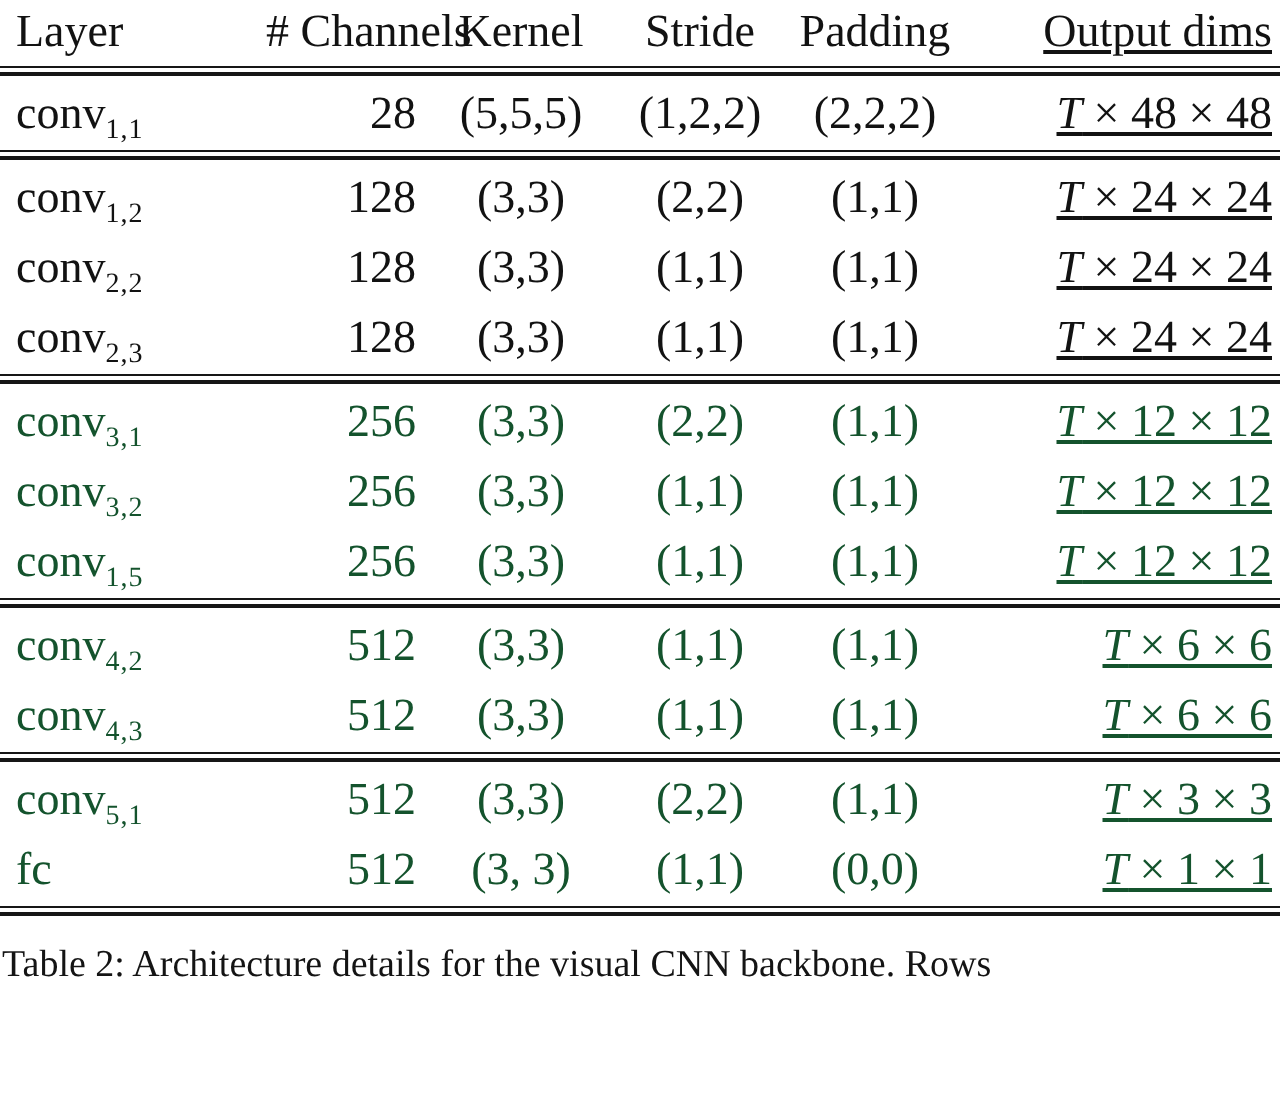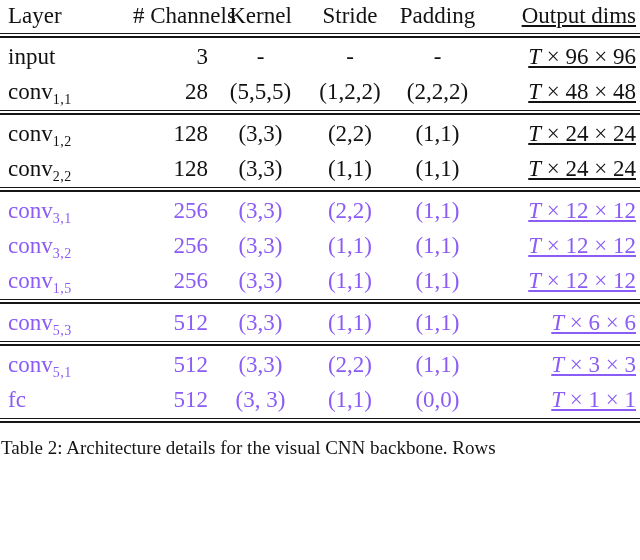--- a/index.html
+++ b/index.html
@@ -41,21 +41,21 @@
   tbody td {
     height: 35px;
     padding: 0;
     vertical-align: middle;
     white-space: nowrap;
   }
   .al { text-align: left; padding-left: 8px !important; }
   .ar { text-align: right; padding-right: 5px !important; }
   .ac { text-align: center; }
   .aro { text-align: right; padding-right: 4px !important; text-decoration: underline; }
-  tr.dim { color: #8b5cf6; }
+  tr.dim { color: #14532d; }
   tr.rulerow td { height: auto; padding: 1px 0; }
   .drule {
     height: 2px;
     border-top: 1.5px solid #161616;
     border-bottom: 2px solid #161616;
   }
   sub.lsub {
     font-size: 14px;
     line-height: 0;
     vertical-align: -5px;
@@ -99,28 +99,20 @@
       </tr>
     </thead>
     <tbody>
       <tr class="rulerow">
           <td colspan="6">
             <div class="drule"></div>
           </td>
         </tr>
 
       <tr>
-        <td class="al"><span>input</span><sub class="lsub"></sub></td>
-        <td class="ar">3</td>
-        <td class="ac">-</td>
-        <td class="ac">-</td>
-        <td class="ac">-</td>
-        <td class="aro"><i class="mvar">T</i><span> × 96 × 96</span></td>
-      </tr>
-      <tr>
         <td class="al"><span>conv</span><sub class="lsub">1,1</sub></td>
         <td class="ar">28</td>
         <td class="ac">(5,5,5)</td>
         <td class="ac">(1,2,2)</td>
         <td class="ac">(2,2,2)</td>
         <td class="aro"><i class="mvar">T</i><span> × 48 × 48</span></td>
       </tr>
 
       <tr class="rulerow">
           <td colspan="6">
@@ -137,20 +129,28 @@
         <td class="aro"><i class="mvar">T</i><span> × 24 × 24</span></td>
       </tr>
       <tr>
         <td class="al"><span>conv</span><sub class="lsub">2,2</sub></td>
         <td class="ar">128</td>
         <td class="ac">(3,3)</td>
         <td class="ac">(1,1)</td>
         <td class="ac">(1,1)</td>
         <td class="aro"><i class="mvar">T</i><span> × 24 × 24</span></td>
       </tr>
+      <tr>
+        <td class="al"><span>conv</span><sub class="lsub">2,3</sub></td>
+        <td class="ar">128</td>
+        <td class="ac">(3,3)</td>
+        <td class="ac">(1,1)</td>
+        <td class="ac">(1,1)</td>
+        <td class="aro"><i class="mvar">T</i><span> × 24 × 24</span></td>
+      </tr>
 
       <tr class="rulerow">
           <td colspan="6">
             <div class="drule"></div>
           </td>
         </tr>
 
       <tr class="dim">
         <td class="al"><span>conv</span><sub class="lsub">3,1</sub></td>
         <td class="ar">256</td>
@@ -176,21 +176,29 @@
         <td class="aro"><i class="mvar">T</i><span> × 12 × 12</span></td>
       </tr>
 
       <tr class="rulerow">
           <td colspan="6">
             <div class="drule"></div>
           </td>
         </tr>
 
       <tr class="dim">
-        <td class="al"><span>conv</span><sub class="lsub">5,3</sub></td>
+        <td class="al"><span>conv</span><sub class="lsub">4,2</sub></td>
+        <td class="ar">512</td>
+        <td class="ac">(3,3)</td>
+        <td class="ac">(1,1)</td>
+        <td class="ac">(1,1)</td>
+        <td class="aro"><i class="mvar">T</i><span> × 6 × 6</span></td>
+      </tr>
+      <tr class="dim">
+        <td class="al"><span>conv</span><sub class="lsub">4,3</sub></td>
         <td class="ar">512</td>
         <td class="ac">(3,3)</td>
         <td class="ac">(1,1)</td>
         <td class="ac">(1,1)</td>
         <td class="aro"><i class="mvar">T</i><span> × 6 × 6</span></td>
       </tr>
 
       <tr class="rulerow">
           <td colspan="6">
             <div class="drule"></div>

